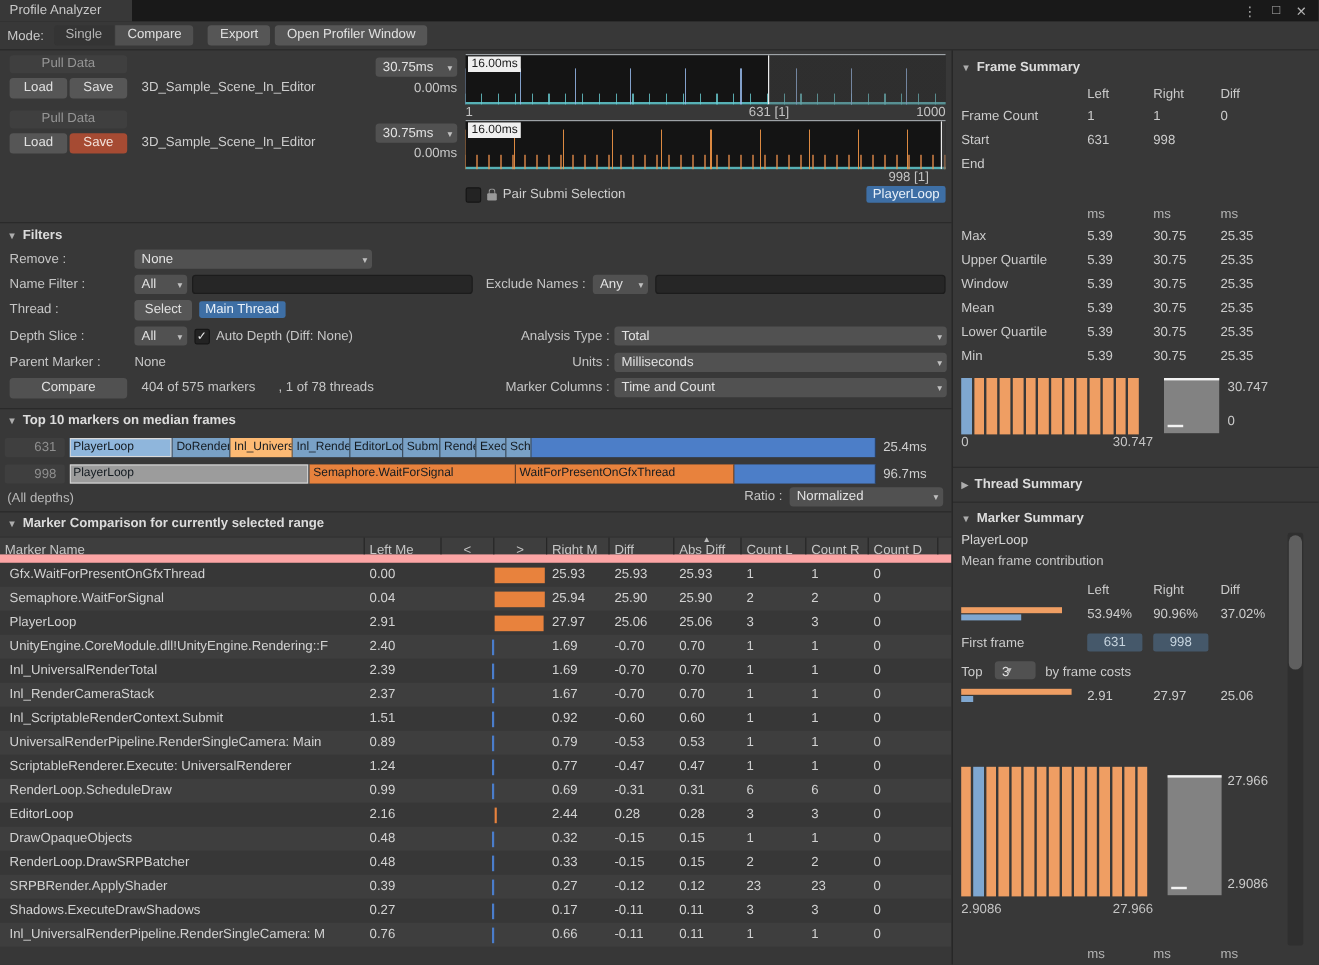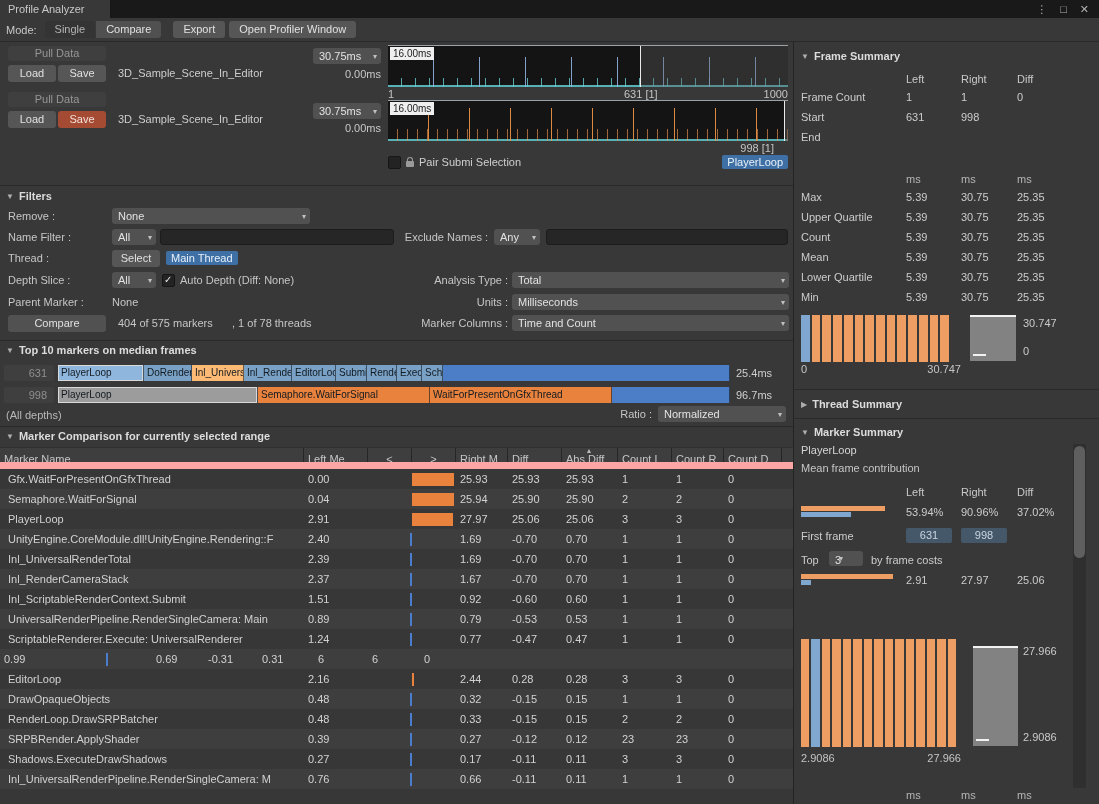--- a/index.html
+++ b/index.html
@@ -465,20 +465,21 @@
           </div>
           <div class="ccell col3 bar-r"></div>
           <div class="ccell col4">0.77</div>
           <div class="ccell col5">-0.47</div>
           <div class="ccell col6">0.47</div>
           <div class="ccell col7">1</div>
           <div class="ccell col8">1</div>
           <div class="ccell col9">0</div>
         </div>
         <div class="crow alt">
+          <div class="ccell col0">RenderLoop.ScheduleDraw</div>
           <div class="ccell col1">0.99</div>
           <div class="ccell col2 bar-l">
             <div class="dbar" style="width: 2px; background: rgb(74, 125, 203);"></div>
           </div>
           <div class="ccell col3 bar-r"></div>
           <div class="ccell col4">0.69</div>
           <div class="ccell col5">-0.31</div>
           <div class="ccell col6">0.31</div>
           <div class="ccell col7">6</div>
           <div class="ccell col8">6</div>
@@ -614,21 +615,21 @@
           <span class="c2">30.75</span>
           <span class="c3">25.35</span>
         </div>
         <div class="srow">
           <span class="c0">Upper Quartile</span>
           <span class="c1">5.39</span>
           <span class="c2">30.75</span>
           <span class="c3">25.35</span>
         </div>
         <div class="srow">
-          <span class="c0">Count</span>
+          <span class="c0">Window</span>
           <span class="c1">5.39</span>
           <span class="c2">30.75</span>
           <span class="c3">25.35</span>
         </div>
         <div class="srow">
           <span class="c0">Mean</span>
           <span class="c1">5.39</span>
           <span class="c2">30.75</span>
           <span class="c3">25.35</span>
         </div>

